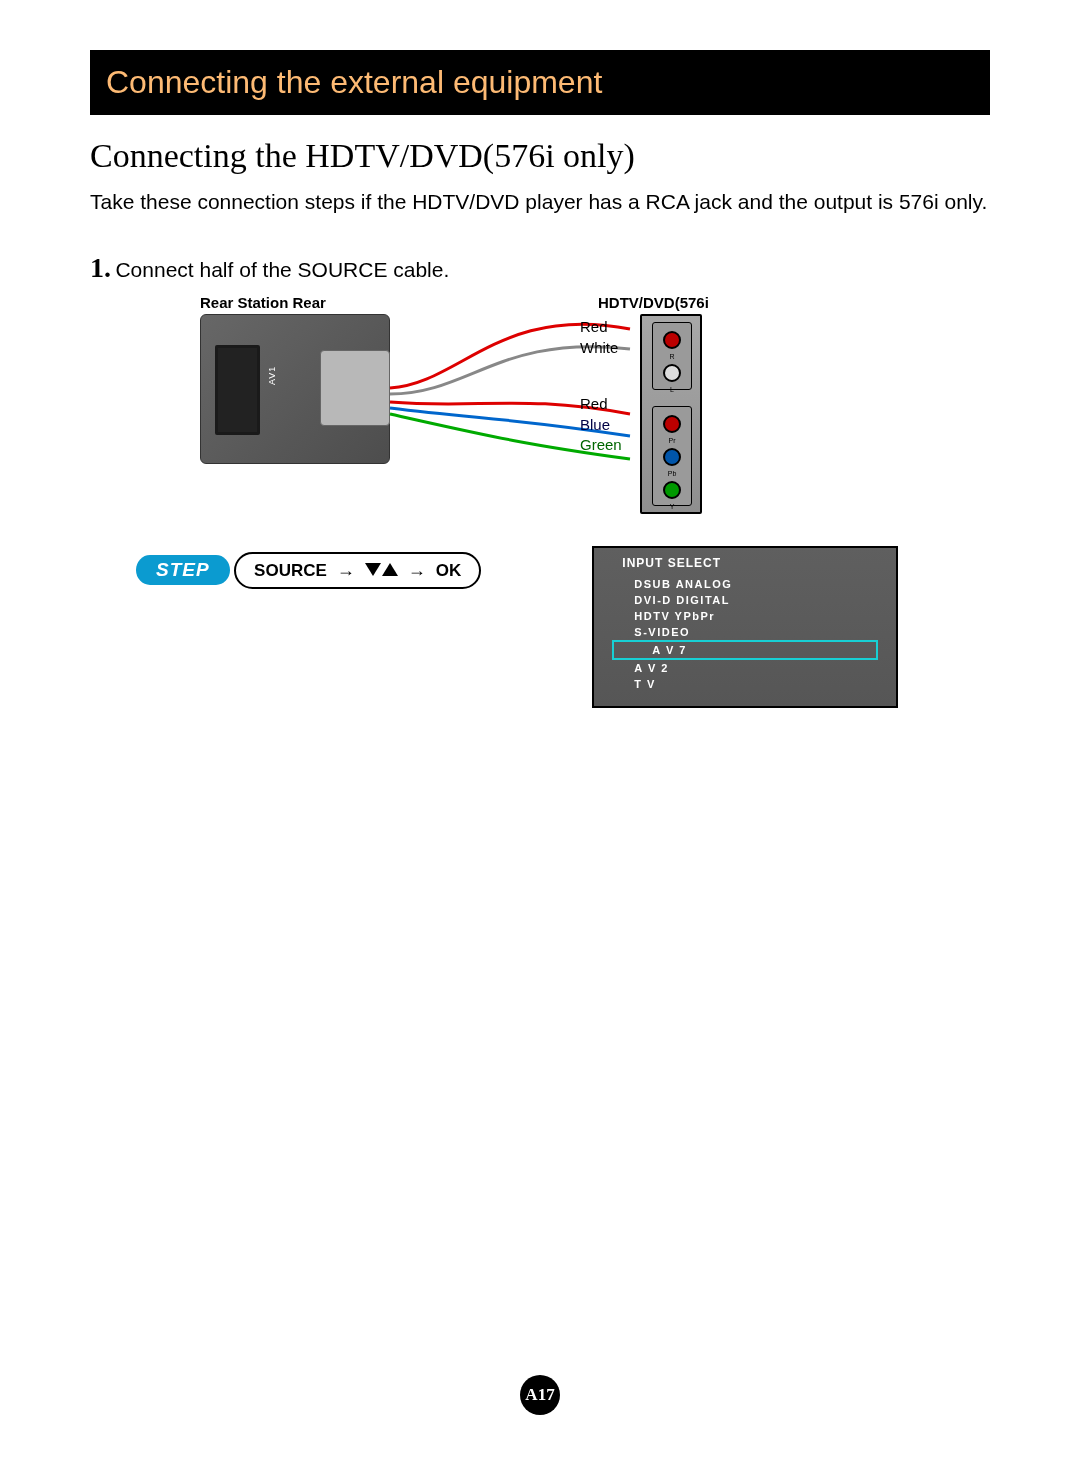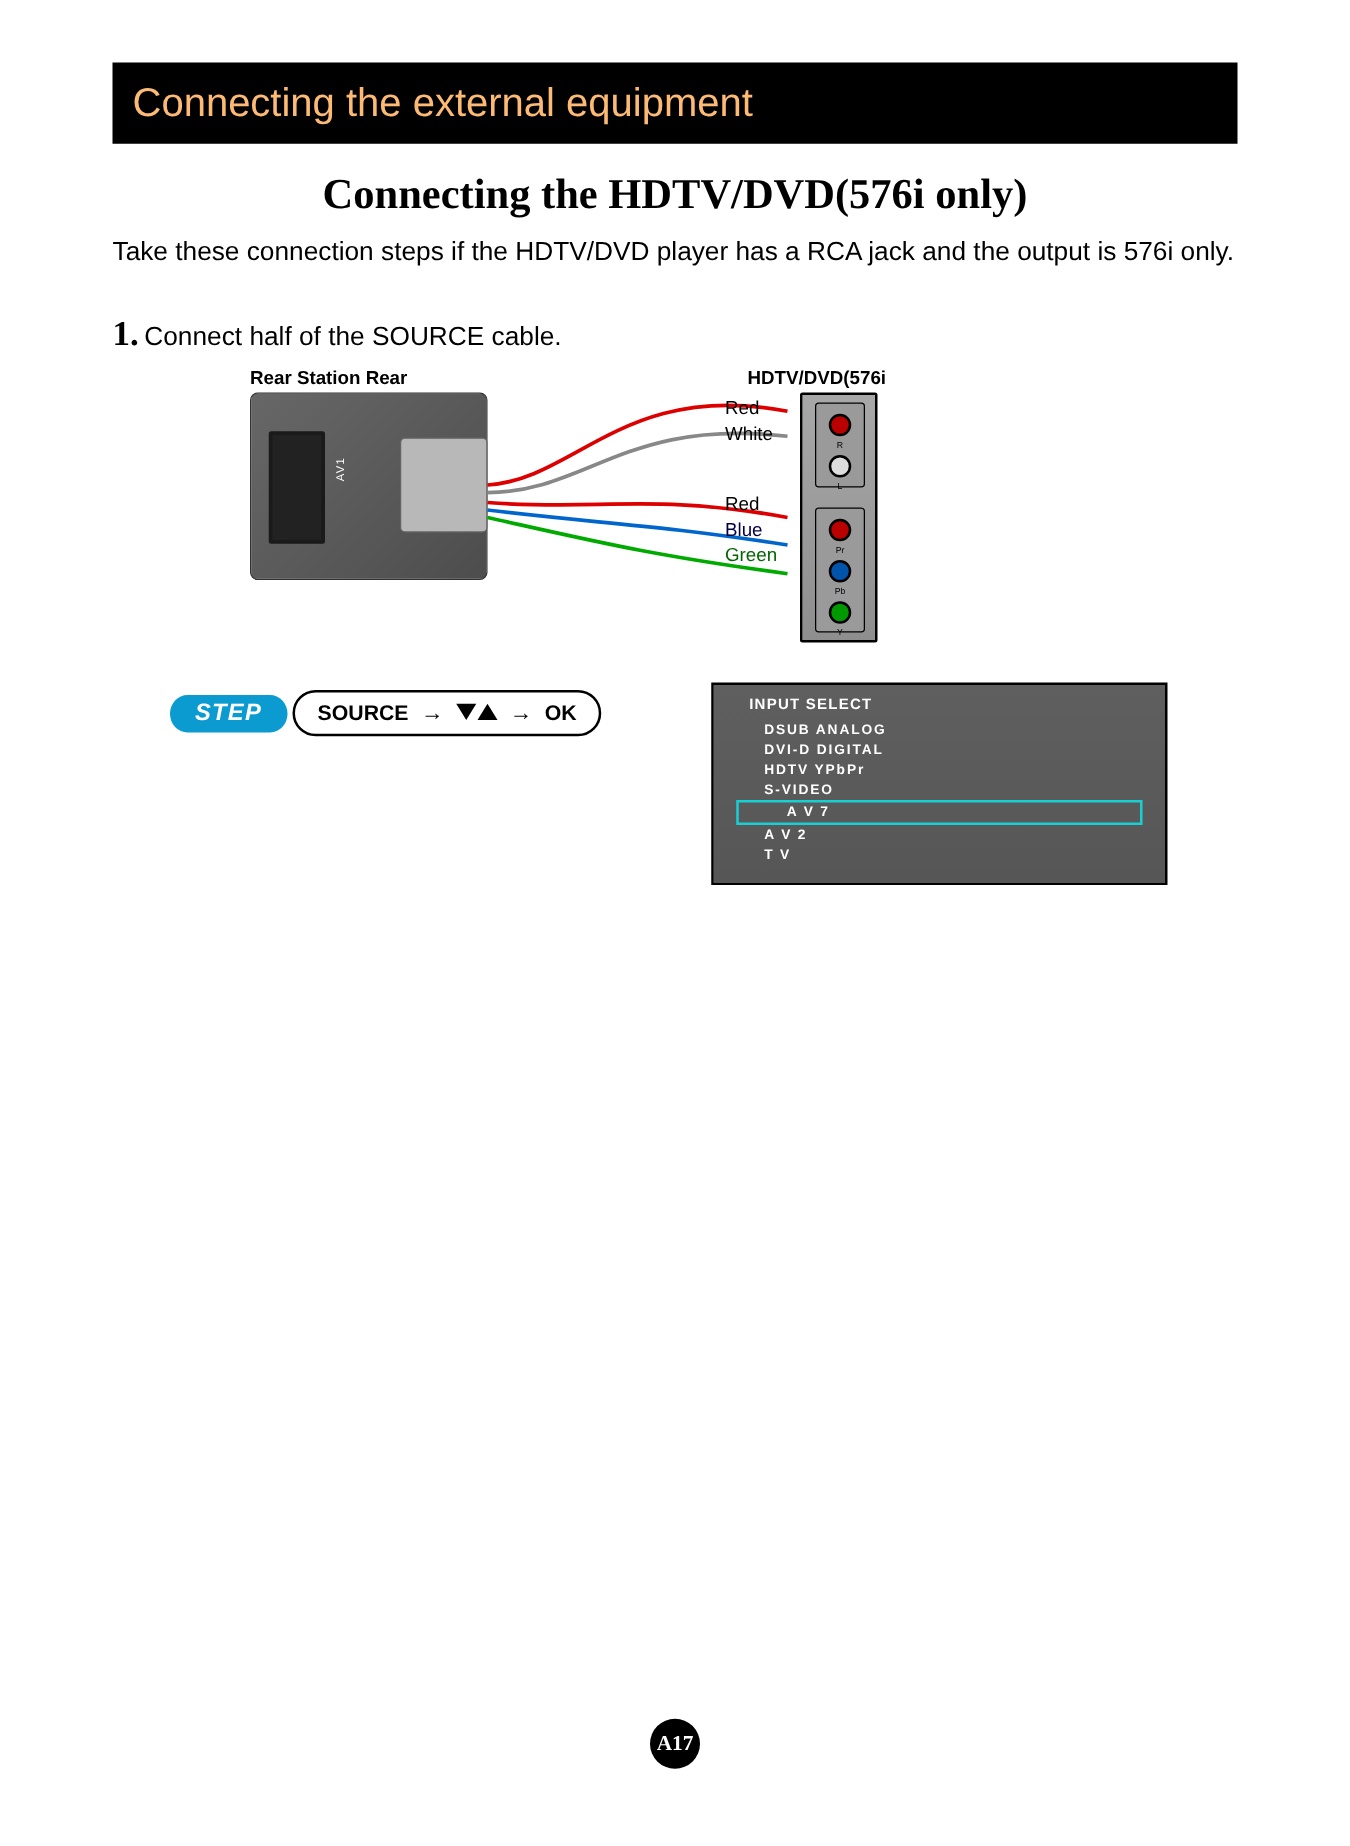--- a/index.html
+++ b/index.html
@@ -1,19 +1,19 @@
 <!DOCTYPE html>
 <html><head>
 <meta charset="utf-8">
 <style>
   * { box-sizing: border-box; margin: 0; padding: 0; }
   body { font-family: Arial, Helvetica, sans-serif; background: #fff; width: 1080px; height: 1477px; position: relative; }
   .page { padding: 50px 90px 40px 90px; }
   .header-bar { background: #000; color: #fdba74; padding: 14px 16px; font-size: 32px; font-weight: 300; font-family: Arial, sans-serif; }
-  .main-heading { font-family: Georgia, 'Times New Roman', serif; font-weight: bold; font-size: 34px; margin-top: 22px; text-align: center; }
+  .main-heading { font-family: Georgia, 'Times New Roman', serif; font-weight: normal; font-size: 34px; margin-top: 22px; }
   .intro-text { font-size: 21px; margin-top: 12px; line-height: 1.4; }
   .step { margin-top: 36px; }
   .step-num { font-family: Georgia, serif; font-weight: bold; font-size: 28px; }
   .step-text { font-size: 21px; }
   .step-bold { font-weight: bold; font-size: 21px; }
   .diagram-wrap { position: relative; height: 230px; margin-top: 10px; margin-left: 110px; }
   .ms-label { position: absolute; left: 0; top: 0; font-weight: bold; font-size: 15px; }
   .hdtv-label { position: absolute; left: 398px; top: 0; font-weight: bold; font-size: 15px; }
   .media-box { position: absolute; left: 0; top: 20px; width: 190px; height: 150px; background: linear-gradient(135deg,#676767,#4d4d4d); border-radius: 6px; border:1px solid #333; }
   .scart-outline { position:absolute; left:14px; top:30px; width:45px; height:90px; border:3px solid #1a1a1a; background:#222; border-radius:2px; }
@@ -24,28 +24,28 @@
   .wire-labels div { margin-bottom: 4px; }
   .dvd-box { position:absolute; left:440px; top:20px; width:62px; height:200px; background:linear-gradient(180deg,#a8a8a8,#8e8e8e); border:2px solid #000; border-radius:2px; }
   .rca-group { position:absolute; left:10px; width:40px; border:1px solid #000; background:#9a9a9a; border-radius:3px; padding:4px 2px; }
   .rca-pair { top:6px; height:68px; }
   .rca-triple { top:90px; height:100px; }
   .rca-jack { width:18px; height:18px; margin:4px auto; border-radius:50%; border:2px solid #000; background:#555; text-align:center; font-size:6px; color:#fff; line-height:16px; }
   .rca-lbl { font-size:7px; text-align:center; color:#000; }
   .step2-sub { font-size: 21px; line-height:1.4; margin-left: 30px; margin-top:4px; }
   .bullet-line { margin-left: 60px; margin-top: 10px; font-size:17px; }
   .bullet-dot { color:#c21; font-weight:bold; }
-  .step-lower { margin-top: 22px; margin-left: 46px; display:flex; gap:88px; align-items:flex-start; }
+  .step-lower { margin-top: 22px; margin-left: 46px; display:flex; gap:111px; align-items:flex-start; }
   .step-pill-wrap { text-align:center; }
   .step-pill { display:inline-block; background:#0b9bd0; color:#fff; font-weight:bold; font-style:italic; padding:4px 20px; border-radius: 14px 14px 14px 14px / 50% 50% 50% 50%; font-size:19px; letter-spacing:1px; }
   .source-oval { border:2px solid #000; border-radius: 28px; padding:6px 18px; margin-top:6px; display:inline-flex; align-items:center; gap:10px; font-weight:bold; font-size:17px; }
   .arrow-r::after { content:"→"; font-size:18px; }
   .triangle-down { display:inline-block; width:0;height:0;border-left:8px solid transparent;border-right:8px solid transparent;border-top:13px solid #000; margin-right:1px;}
   .triangle-up { display:inline-block; width:0;height:0;border-left:8px solid transparent;border-right:8px solid transparent;border-bottom:13px solid #000;}
-  .osd-box { width:365px; background:linear-gradient(180deg,#5f5f5f,#565656); border:2px solid #000; padding:8px 0 14px 0; }
+  .osd-box { width:306px; background:linear-gradient(180deg,#5f5f5f,#565656); border:2px solid #000; padding:8px 0 14px 0; }
   .osd-title { color:#fff; font-size:12px; font-weight:bold; letter-spacing:1px; padding-left:28px; padding-bottom:6px;}
   .osd-item { color:#fff; font-size:11px; font-weight:bold; letter-spacing:1.5px; padding:2px 0 2px 40px; }
   .osd-item.selected { border:2px solid #18d0d4; padding-left:38px; margin:0 18px; }
   .page-num-badge { position:absolute; bottom:62px; left:50%; transform:translateX(-50%); width:40px; height:40px; border-radius:50%; background:#000; color:#fff; display:flex; align-items:center; justify-content:center; font-family:Georgia,serif; font-weight:bold; font-size:17px; }
 </style>
 </head>
 <body>
 
 <div class="page">
 

